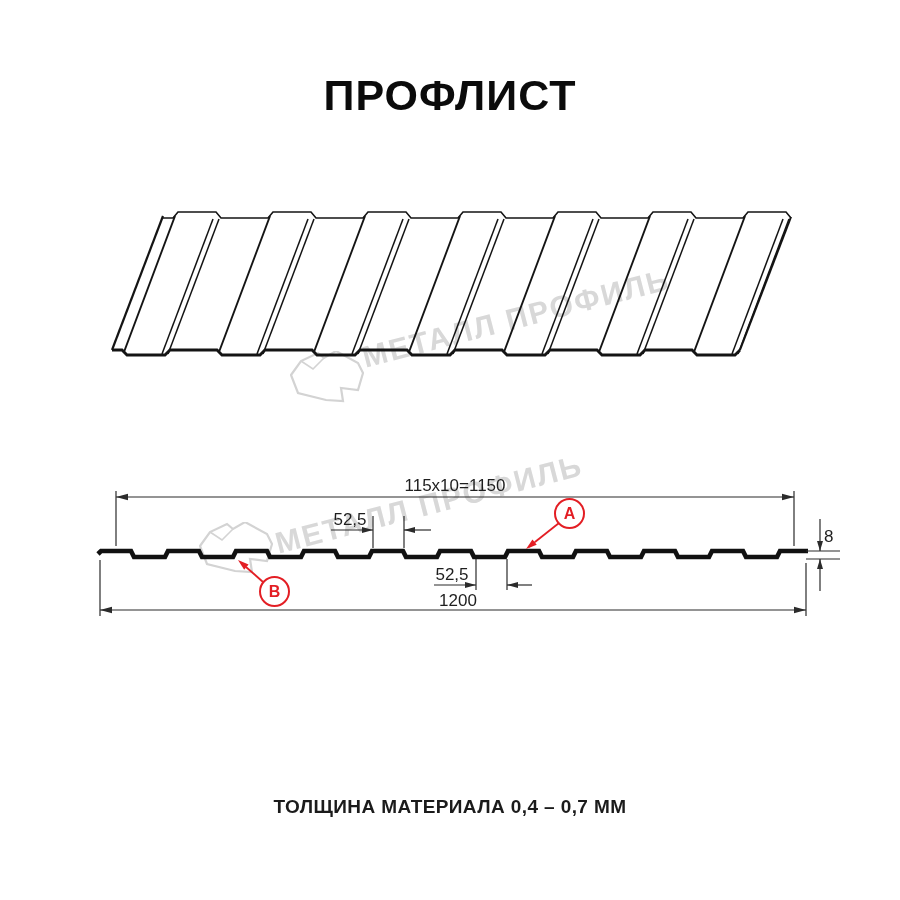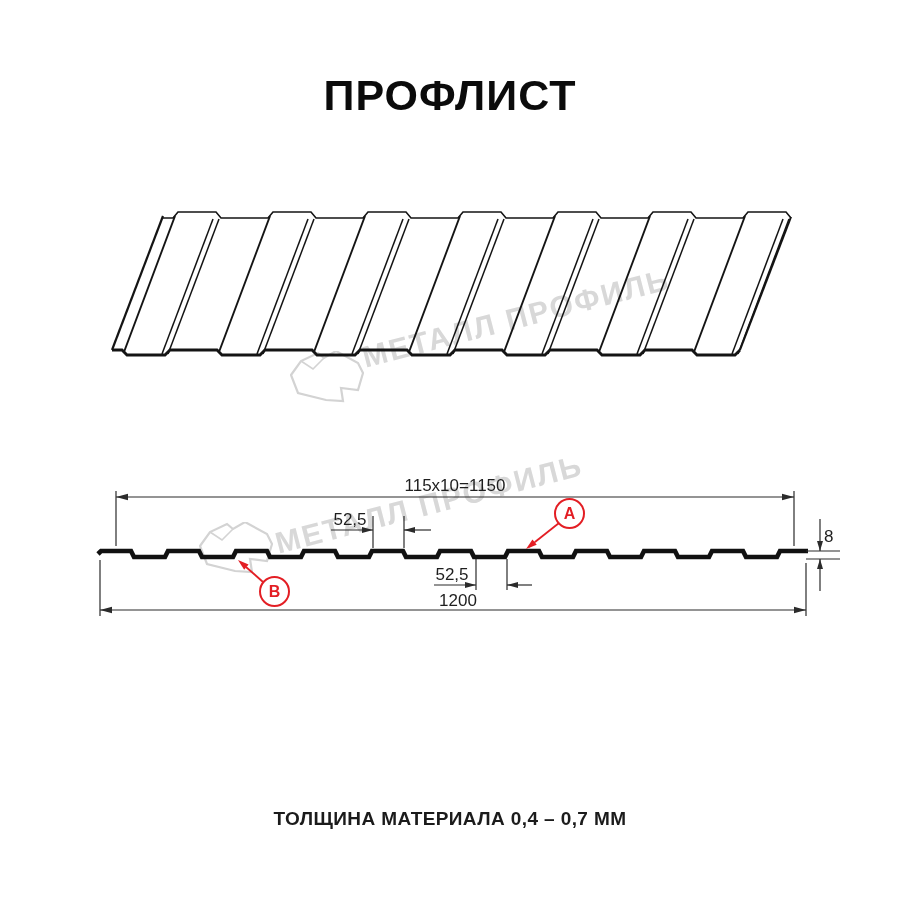--- a/index.html
+++ b/index.html
@@ -11,21 +11,21 @@
   .page-title{
     position:absolute;left:0;right:0;top:74px;margin:0;text-align:center;
     font-size:43px;font-weight:800;letter-spacing:1px;color:#0b0b0b;line-height:1;z-index:3;
   }
   .page-subtitle{
     position:absolute;left:0;right:0;top:131px;text-align:center;
     font-size:22px;font-weight:700;letter-spacing:0.5px;color:#141414;line-height:1;z-index:3;
   }
   .footer-note{
     position:absolute;left:0;right:0;top:796px;text-align:center;
-    font-size:19px;font-weight:600;letter-spacing:0.4px;color:#1b1b1b;z-index:3;margin-top:12px;
+    font-size:19px;font-weight:600;letter-spacing:0.4px;color:#1b1b1b;z-index:3;
   }
   .wm{position:absolute;z-index:1;}
   .wm-text{
     position:absolute;z-index:1;white-space:nowrap;
     font-size:30px;font-weight:700;letter-spacing:2px;color:#d8d8d8;line-height:36px;
     transform:rotate(-14.5deg);transform-origin:left center;
   }
   #tech-svg{position:absolute;left:0;top:0;z-index:2;}
   .dim-label{
     position:absolute;z-index:3;font-size:17px;color:#1e1e1e;line-height:1;text-align:center;

